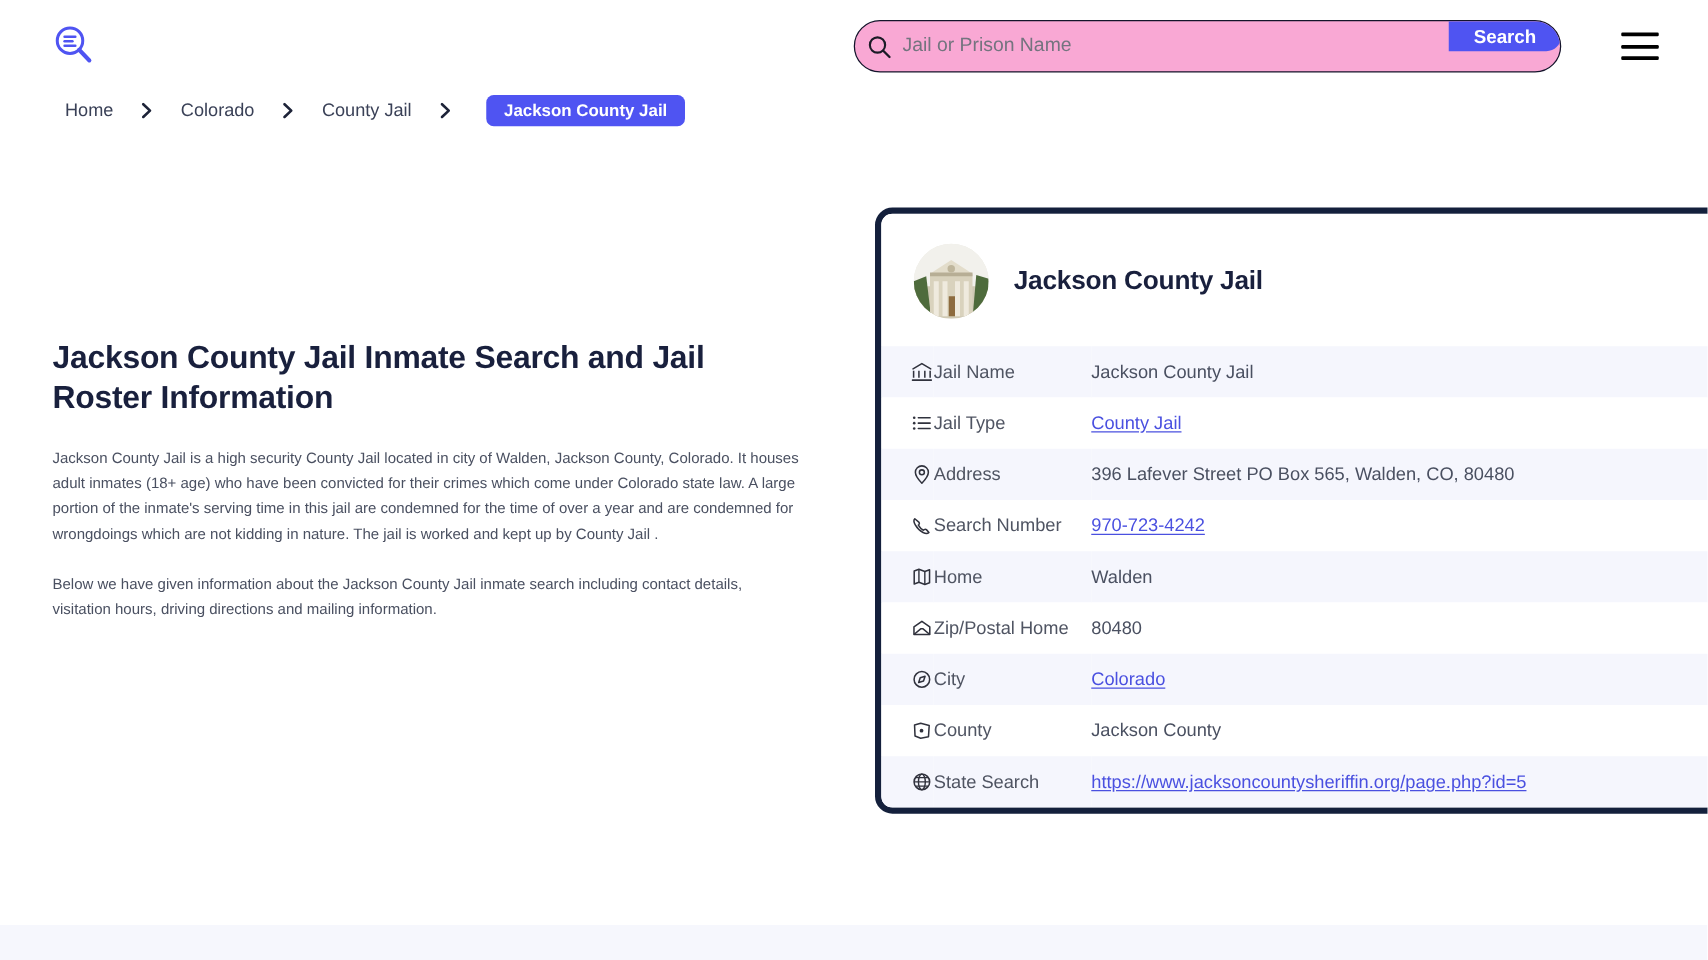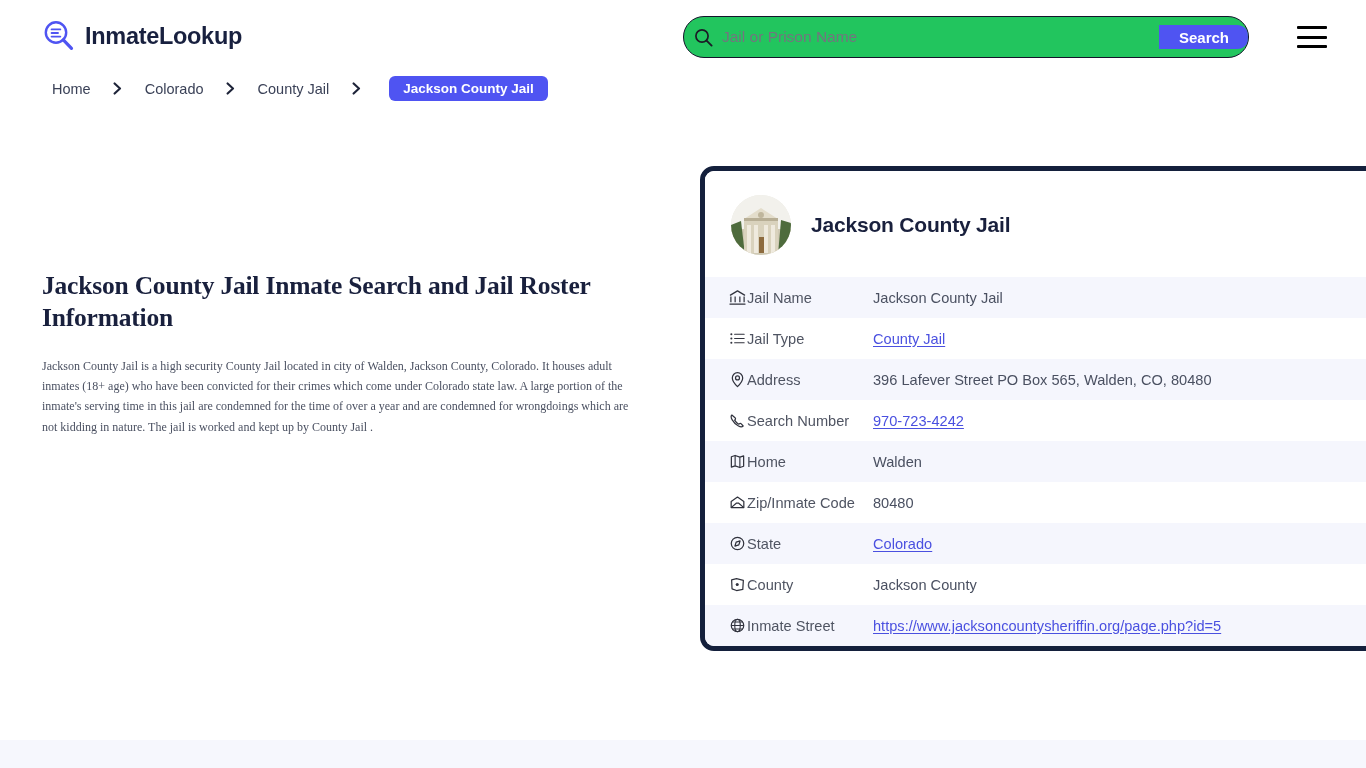--- a/index.html
+++ b/index.html
@@ -54,23 +54,23 @@
 
   
   .search-wrap {
     position: absolute;
     left: 683px;
     top: 16px;
     width: 566px;
     height: 42px;
     border: 1.6px solid #14142b;
     border-radius: 21px;
-    background: #22c55e;
-    display: flex;
-    align-items: center;
+    background: #f9a8d4;
+    display: flex;
+    align-items: flex-start;
     overflow: hidden;
   }
   .search-icon-box {
     width: 38px;
     height: 100%;
     display: flex;
     align-items: center;
     justify-content: center;
     flex: none;
   }
@@ -156,21 +156,20 @@
     white-space: nowrap;
     margin-left: 6px;
   }
 
   
   .left-col {
     position: absolute;
     left: 42px;
     top: 270px;
     width: 600px;
-    font-family: Liberation Serif, serif;
   }
   .page-title {
     font-size: 25.5px;
     line-height: 32px;
     font-weight: 700;
     color: #19203d;
     letter-spacing: -0.2px;
     margin-bottom: 22px;
   }
   .body-para {
@@ -264,21 +263,20 @@
   <a class="brand" href="#">
     <span class="brand-icon">
       <svg width="34" height="34" viewBox="0 0 34 34">
         <circle cx="14" cy="13.5" r="10.2" fill="none" stroke="#4f54f2" stroke-width="2.4"></circle>
         <line x1="21.3" y1="20.8" x2="29.5" y2="29.4" stroke="#4f54f2" stroke-width="3.2" stroke-linecap="round"></line>
         <line x1="9.6" y1="10.4" x2="18.3" y2="10.4" stroke="#4f54f2" stroke-width="1.9" stroke-linecap="round"></line>
         <line x1="9.6" y1="14.0" x2="16.0" y2="14.0" stroke="#4f54f2" stroke-width="1.9" stroke-linecap="round"></line>
         <line x1="9.6" y1="17.6" x2="18.3" y2="17.6" stroke="#4f54f2" stroke-width="1.9" stroke-linecap="round"></line>
       </svg>
     </span>
-    <span class="brand-text">InmateLookup</span>
   </a>
 
   <div class="search-wrap">
     <span class="search-icon-box">
       <svg width="19" height="19" viewBox="0 0 19 19">
         <circle cx="8" cy="8" r="6.1" fill="none" stroke="#1b1b26" stroke-width="1.7"></circle>
         <line x1="12.6" y1="12.6" x2="17.6" y2="17.6" stroke="#1b1b26" stroke-width="1.9" stroke-linecap="round"></line>
       </svg>
     </span>
     <input class="search-input" type="text" placeholder="Jail or Prison Name" style="">
@@ -310,20 +308,21 @@
     <svg width="9" height="13" viewBox="0 0 9 13">
         <path d="M1.6 1.4 L7 6.5 L1.6 11.6" fill="none" stroke="#1d2338" stroke-width="2.1" stroke-linecap="round" stroke-linejoin="round"></path>
       </svg>
   </span>
   <span class="crumb-current">Jackson County Jail</span>
 </nav>
 
 <section class="left-col">
   <h1 class="page-title">Jackson County Jail Inmate Search and Jail Roster Information</h1>
   <p class="body-para">Jackson County Jail is a high security County Jail located in city of Walden, Jackson County, Colorado. It houses adult inmates (18+ age) who have been convicted for their crimes which come under Colorado state law. A large portion of the inmate's serving time in this jail are condemned for the time of over a year and are condemned for wrongdoings which are not kidding in nature. The jail is worked and kept up by County Jail .</p>
+  <p class="body-para">Below we have given information about the Jackson County Jail inmate search including contact details, visitation hours, driving directions and mailing information.</p>
 </section>
 
 <section class="jail-card">
 
   <div class="card-head">
     <div class="card-avatar">
       <svg width="60" height="60" viewBox="0 0 60 60">
         <rect x="0" y="0" width="60" height="60" fill="#f2f1ec"></rect>
         <rect x="0" y="34" width="60" height="26" fill="#cfc9b4"></rect>
         <path d="M0 30 L10 26 L14 60 L0 60 Z" fill="#4e6b3c"></path>
@@ -408,32 +407,32 @@
         <td class="cell-value">Walden</td>
       </tr>
 
       <tr class="info-row plain">
         <td class="cell-icon">
           <svg width="17" height="17" viewBox="0 0 18 18">
               <path d="M2.3 8 L9 3.2 L15.7 8 L15.7 14.4 L2.3 14.4 Z" fill="none" stroke="#30323d" stroke-width="1.3" stroke-linejoin="round"></path>
               <path d="M2.3 14.4 L8 9.6 L10 9.6 L15.7 14.4" fill="none" stroke="#30323d" stroke-width="1.3" stroke-linejoin="round"></path>
             </svg>
         </td>
-        <td class="cell-label">Zip/Inmate Code</td>
+        <td class="cell-label">Zip/Postal Home</td>
         <td class="cell-value">80480</td>
       </tr>
 
       <tr class="info-row alt">
         <td class="cell-icon">
           <svg width="17" height="17" viewBox="0 0 18 18">
               <circle cx="9" cy="9" r="6.6" fill="none" stroke="#30323d" stroke-width="1.3"></circle>
               <path d="M6.3 11.7 L7.6 7.6 L11.7 6.3 L10.4 10.4 Z" fill="none" stroke="#30323d" stroke-width="1.3" stroke-linejoin="round"></path>
             </svg>
         </td>
-        <td class="cell-label">State</td>
+        <td class="cell-label">City</td>
         <td class="cell-value"><a href="#">Colorado</a></td>
       </tr>
 
       <tr class="info-row plain">
         <td class="cell-icon">
           <svg width="17" height="17" viewBox="0 0 18 18">
               <path d="M2.8 4.2 L8 2.8 L15.2 4.6 L14.6 14.2 L8 15.4 L3.2 13.6 Z" fill="none" stroke="#30323d" stroke-width="1.3" stroke-linejoin="round"></path>
               <circle cx="8.7" cy="9" r="1.6" fill="#30323d"></circle>
             </svg>
         </td>
@@ -444,21 +443,21 @@
       <tr class="info-row alt">
         <td class="cell-icon">
           <svg width="17" height="17" viewBox="0 0 18 18">
               <circle cx="9" cy="9" r="6.6" fill="none" stroke="#30323d" stroke-width="1.3"></circle>
               <ellipse cx="9" cy="9" rx="2.9" ry="6.6" fill="none" stroke="#30323d" stroke-width="1.2"></ellipse>
               <line x1="2.4" y1="9" x2="15.6" y2="9" stroke="#30323d" stroke-width="1.2"></line>
               <line x1="3.4" y1="5.4" x2="14.6" y2="5.4" stroke="#30323d" stroke-width="1.1"></line>
               <line x1="3.4" y1="12.6" x2="14.6" y2="12.6" stroke="#30323d" stroke-width="1.1"></line>
             </svg>
         </td>
-        <td class="cell-label">Inmate Street</td>
+        <td class="cell-label">State Search</td>
         <td class="cell-value"><a href="#">https://www.jacksoncountysheriffin.org/page.php?id=5</a></td>
       </tr>
 
     </tbody>
   </table>
 </section>
 
 <div class="bottom-band"></div>
 
 </body></html>

